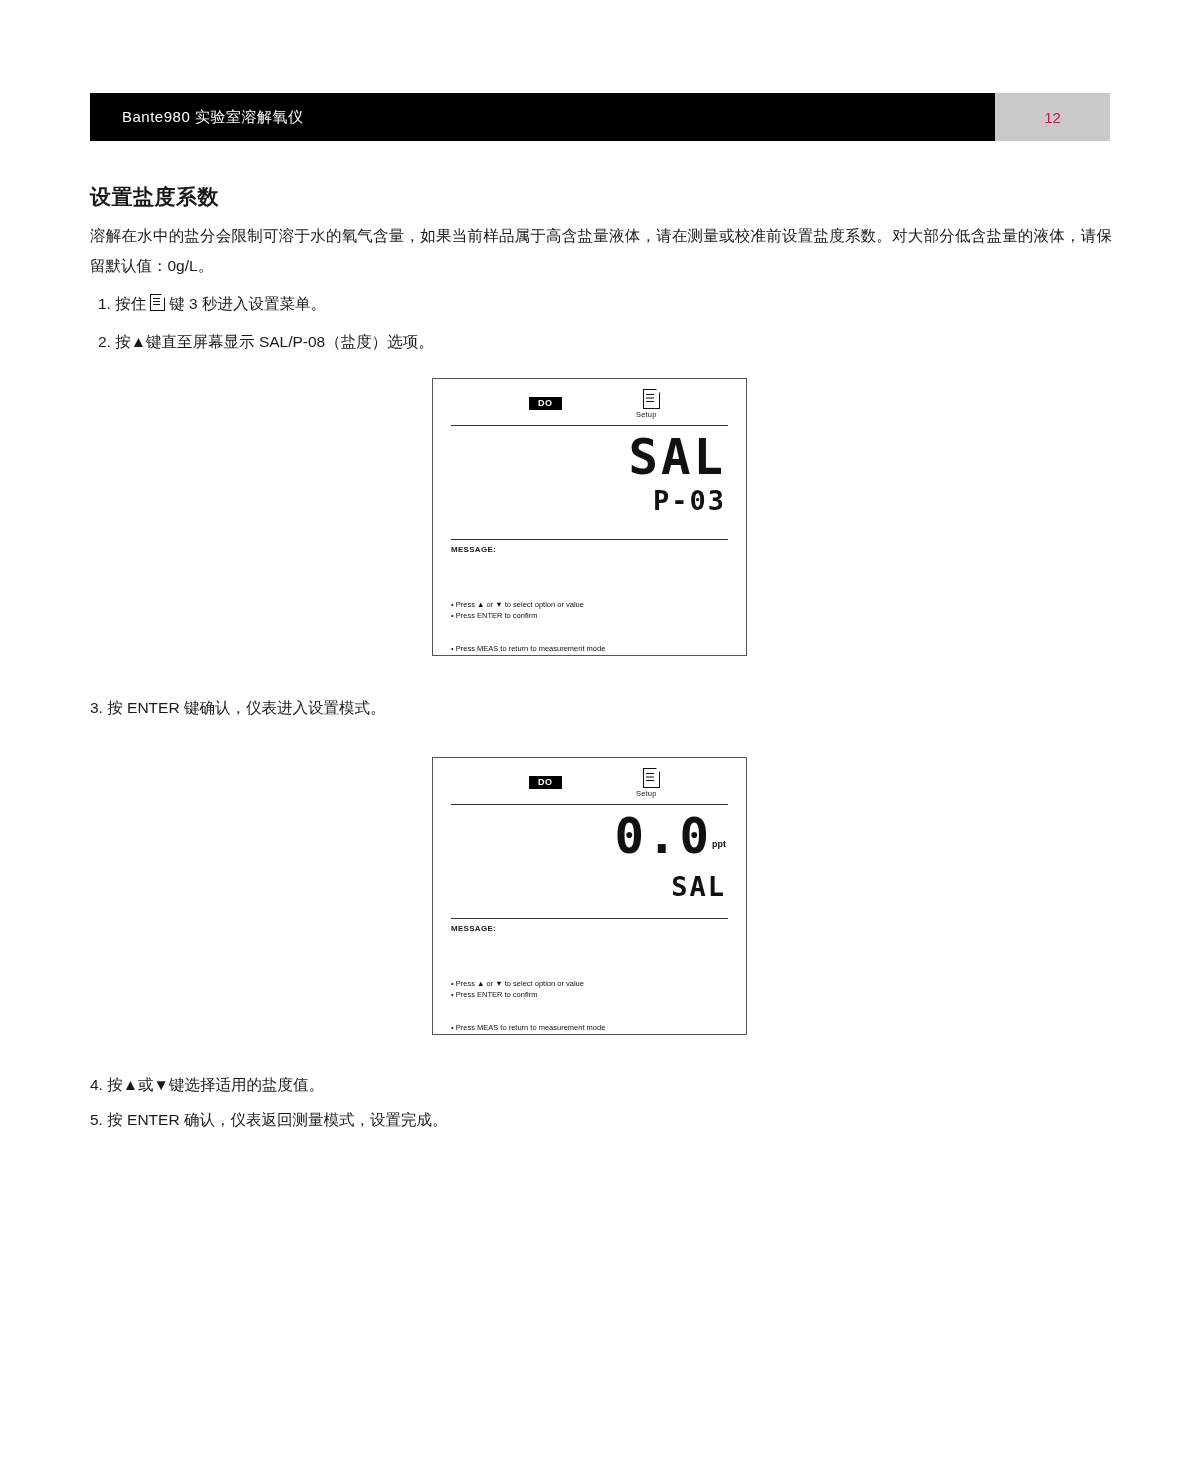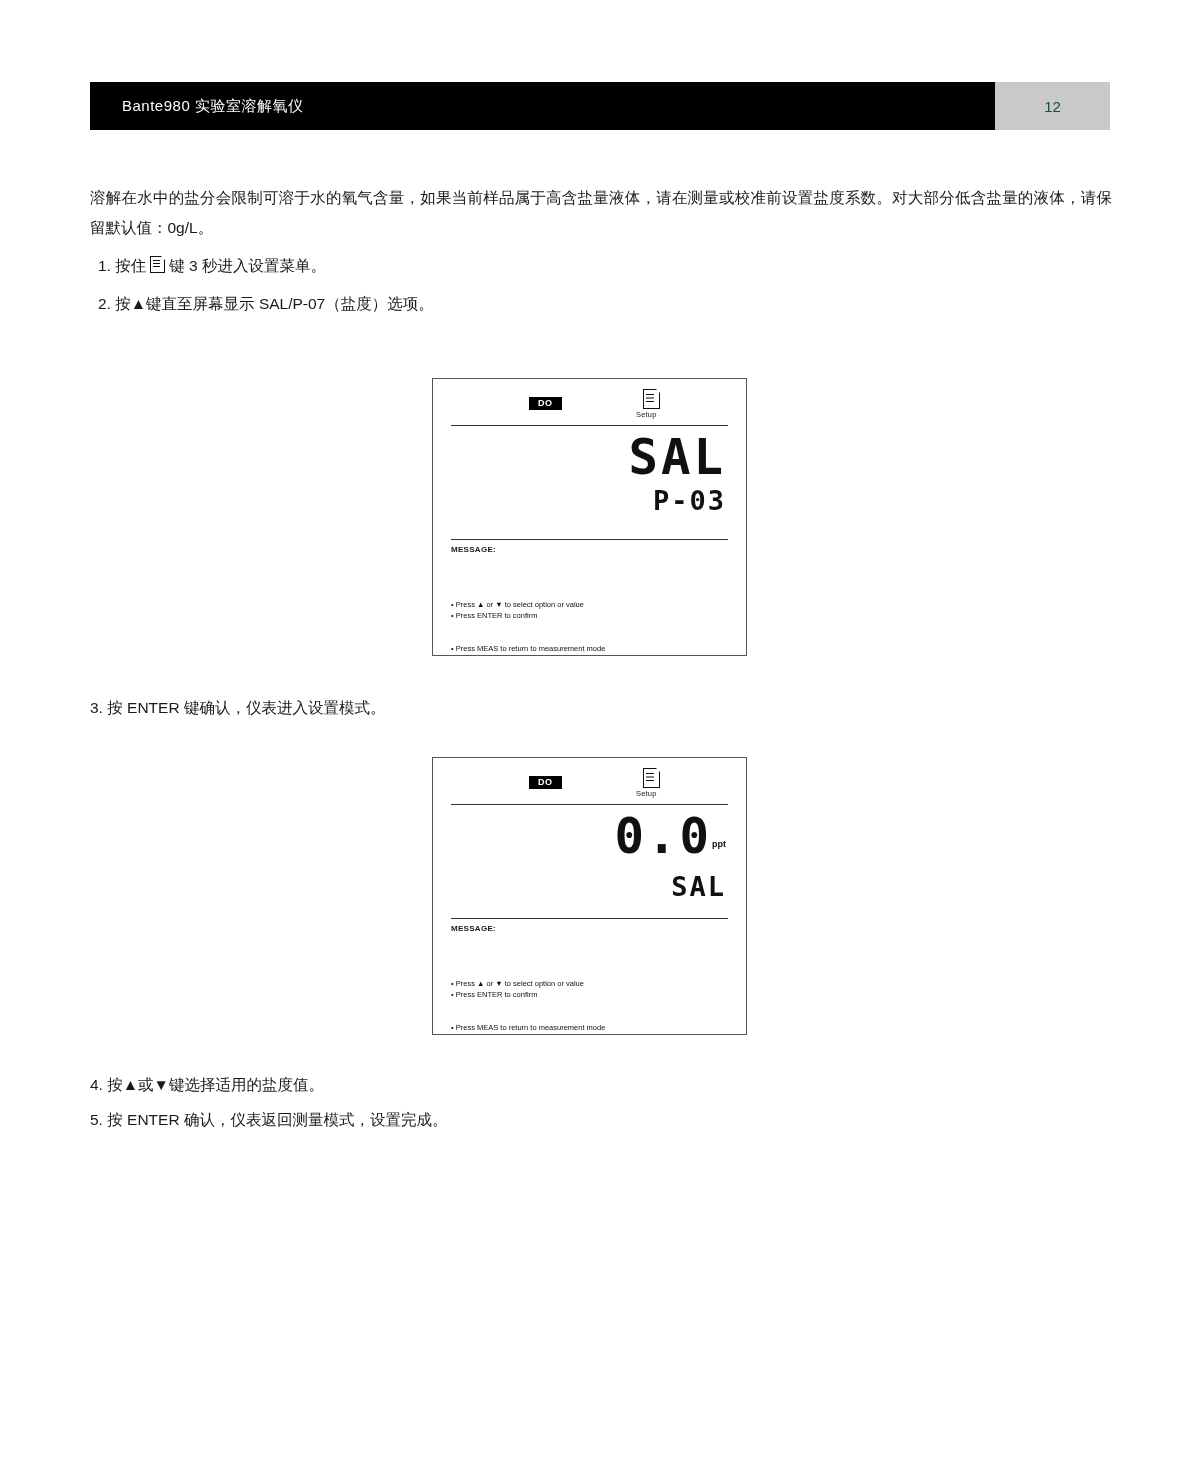--- a/index.html
+++ b/index.html
@@ -13,21 +13,21 @@
     font-family: "Liberation Sans", sans-serif;
     color: #1a1a1a;
     position: relative;
     overflow: hidden;
   }
 
   
   .header {
     position: absolute;
     left: 90px;
-    top: 82px;
+    top: 93px;
     width: 1020px;
     height: 48px;
     display: flex;
     border-radius: 8px;
   }
   .header-main {
     flex: 1 1 auto;
     background: #000000;
     display: flex;
     align-items: center;
@@ -38,21 +38,21 @@
     color: #ffffff;
     font-size: 15px;
     letter-spacing: 0.5px;
   }
   .header-page {
     width: 115px;
     background: #c9c9c9;
     display: flex;
     align-items: center;
     justify-content: center;
-    color: #14532d;
+    color: #be185d;
     font-size: 15px;
   }
 
   
   .content {
     position: absolute;
     left: 90px;
     top: 183px;
     width: 1022px;
   }
@@ -232,25 +232,26 @@
 <div class="header">
   <div class="header-main">
     <span class="header-title">Bante980 实验室溶解氧仪</span>
   </div>
   <div class="header-page">
     <span>12</span>
   </div>
 </div>
 
 <div class="content">
+  <h1 class="section-title">设置盐度系数</h1>
   <p class="para">溶解在水中的盐分会限制可溶于水的氧气含量，如果当前样品属于高含盐量液体，请在测量或校准前设置盐度系数。对大部分低含盐量的液体，请保留默认值：0g/L。</p>
   <p class="step">
     <span>1. 按住</span><span class="doc-glyph"></span><span>键 3 秒进入设置菜单。</span>
   </p>
-  <p class="step">2. 按▲键直至屏幕显示 SAL/P-07（盐度）选项。</p>
+  <p class="step">2. 按▲键直至屏幕显示 SAL/P-08（盐度）选项。</p>
 </div>
 
 <div class="lcd" style="top:378px;">
   <div class="lcd-top">
     <div class="badge-do">DO</div>
     <div class="setup-icon-wrap">
       <div class="setup-icon"></div>
       <div class="setup-label">Setup</div>
     </div>
   </div>

